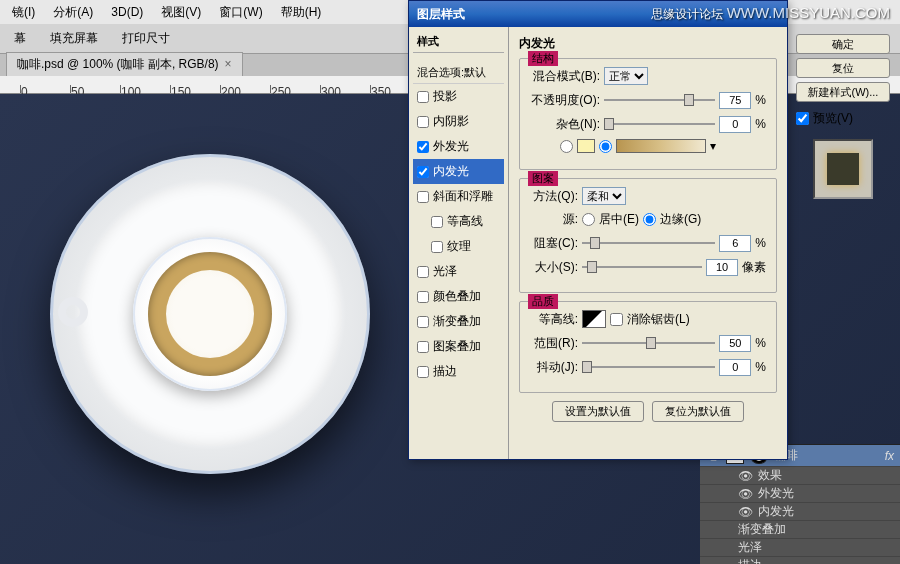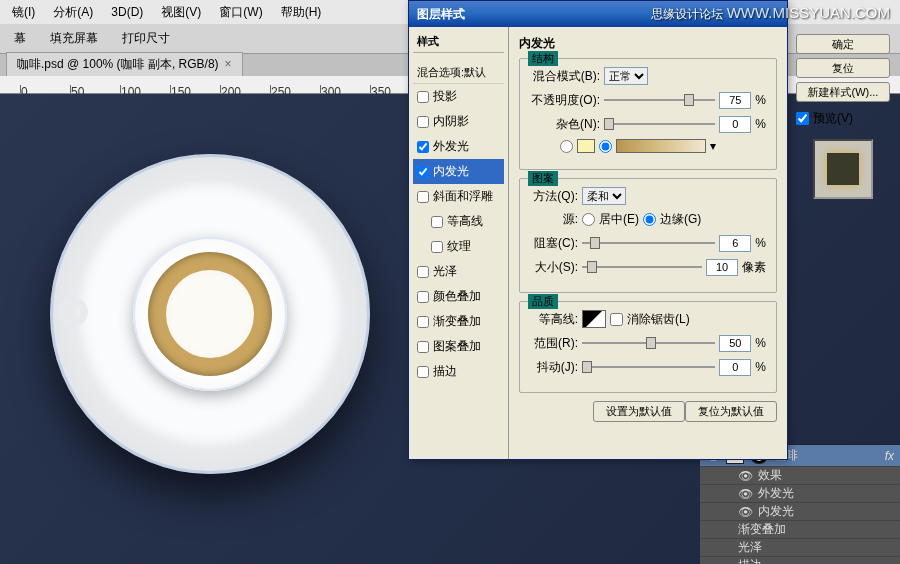--- a/index.html
+++ b/index.html
@@ -32,33 +32,33 @@
 
 .styles-left { width: 100px; border-right: 1px solid #999; background: #ece9d8; padding: 4px; }
 .styles-header { padding: 3px 4px; border-bottom: 1px solid #aaa; font-weight: bold; font-size: 11px; }
 .styles-subheader { padding: 3px 4px; font-size: 11px; border-bottom: 1px solid #ccc; margin-top: 9px; }
 .style-item { padding: 4px 4px; display: flex; align-items: center; gap: 4px; font-size: 11px; cursor: pointer; }
 .style-item.active { background: #316ac5; color: #fff; }
 .style-item input[type="checkbox"] { width: 12px; height: 12px; }
 
 .styles-right { flex: 1; padding: 8px 10px; }
 .group-box { border: 1px solid #aaa; border-radius: 2px; padding: 8px 10px 10px; margin-bottom: 8px; position: relative; }
-.group-title { position: absolute; top: -8px; left: 8px; background: #0f766e; padding: 0 4px; font-size: 11px; }
+.group-title { position: absolute; top: -8px; left: 8px; background: #be185d; padding: 0 4px; font-size: 11px; }
 .form-row { display: flex; align-items: center; gap: 4px; margin-bottom: 6px; font-size: 11px; }
 .form-label { width: 70px; text-align: right; }
 .form-label.short { width: 48px; }
 select { font-size: 11px; height: 18px; border: 1px solid #7f9db9; }
 .slider { flex: 1; height: 18px; position: relative; background: transparent; }
 .slider-track { position: absolute; top: 8px; left: 0; right: 0; height: 2px; background: #999; }
 .slider-thumb { position: absolute; top: 3px; width: 10px; height: 12px; background: #d4d0c8; border: 1px solid #666; }
 .num-input { width: 32px; height: 17px; border: 1px solid #7f9db9; text-align: center; font-size: 11px; }
 .swatch { width: 18px; height: 14px; border: 1px solid #666; display: inline-block; }
 .gradient-preview { width: 90px; height: 14px; border: 1px solid #666; background: linear-gradient(90deg, #b89550, #d8c088, #f0e8d0); display: inline-block; }
 .glow-title { font-weight: bold; margin-bottom: 6px; font-size: 12px; }
-.bottom-buttons { display: flex; justify-content: flex-end; margin-top: 8px; }
+.bottom-buttons { display: flex; gap: 8px; justify-content: center; margin-top: 8px; }
 .ps-button { padding: 2px 12px; border: 1px solid #888; background: #ece9d8; font-size: 11px; cursor: pointer; border-radius: 3px; }
 
 .right-buttons { position: absolute; top: 34px; right: 10px; width: 94px; display: flex; flex-direction: column; gap: 4px; z-index: 101; }
 .rb-btn { height: 20px; border: 1px solid #888; background: #ece9d8; border-radius: 3px; font-size: 11px; cursor: pointer; }
 .preview-check { display: flex; align-items: center; gap: 4px; margin-top: 4px; font-size: 11px; }
 .preview-thumb { width: 60px; height: 60px; margin: 8px auto; border: 2px inset #999; background: #c9c5b8; display: flex; align-items: center; justify-content: center; }
 .preview-thumb-inner { width: 32px; height: 32px; background: #3a3a2a; box-shadow: 0 0 8px #d4af5a; }
 
 .watermark { position: absolute; top: 4px; right: 10px; color: #fff; font-size: 12px; z-index: 200; text-shadow: 1px 1px 2px #000; }
 .watermark-url { font-size: 15px; opacity: .8; }

